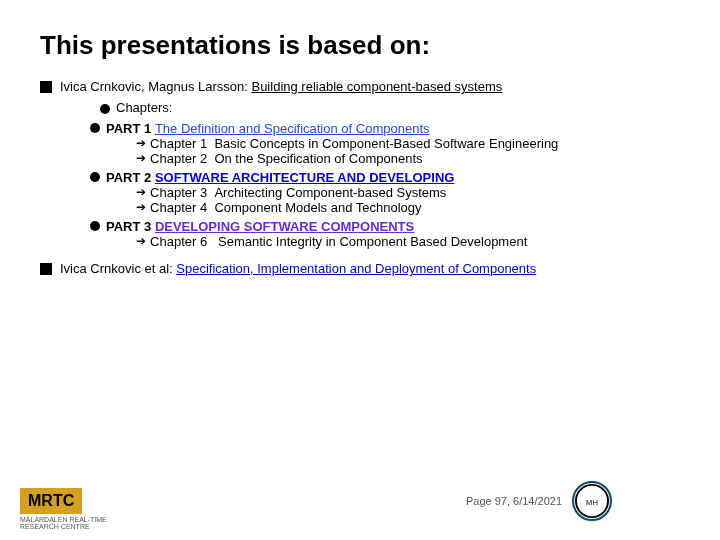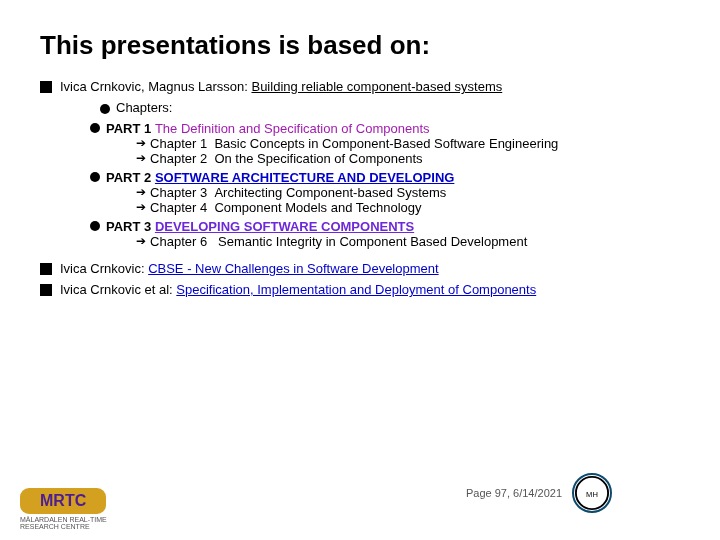--- a/index.html
+++ b/index.html
@@ -72,41 +72,40 @@
     .arrow-bullet {
       color: #000;
       margin-right: 4px;
       font-size: 12px;
     }
     .chapter-indent {
       margin-left: 30px;
     }
     .footer {
       position: absolute;
-      bottom: 27px;
+      bottom: 19px;
       right: 20px;
       font-size: 11px;
       color: #555;
       display: flex;
       align-items: center;
       gap: 10px;
     }
     .footer-left {
       position: absolute;
       bottom: 10px;
       left: 20px;
     }
     .mrtc-logo {
       background: #d4a020;
-      color: #4c1d95;
+      color: #000000;
       font-size: 16px;
       font-weight: bold;
-      padding: 4px 20px;
+      padding: 4px 8px;
       display: inline-block;
-      border-radius: 9px;
     }
     .mrtc-sub {
       font-size: 7px;
       color: #555;
       margin-top: 2px;
       max-width: 120px;
     }
     .malardalen-logo {
       width: 40px;
       height: 40px;
@@ -123,21 +122,22 @@
       text-decoration: underline;
       color: #0000cc;
       font-weight: bold;
     }
     .part3-link {
       text-decoration: underline;
       color: #6d28d9;
       font-weight: bold;
     }
     .part1-link {
-      color: #a21caf;
+      text-decoration: underline;
+      color: #1d4ed8;
     }
   </style>
 </head>
 <body>
 
 <div class="slide">
 
   <div class="title">This presentations is based on:</div>
 
   <div>
@@ -198,26 +198,20 @@
                   <span>Chapter 6&nbsp;&nbsp; Semantic Integrity in Component Based Development</span>
                 </div>
               </div>
             </div>
           </div>
 
         </div>
       </div>
     </div>
 
-    <div style="display:flex; align-items:flex-start; margin-bottom:6px;">
-      <span class="square-bullet"></span>
-      <div class="main-text">
-        <span>Ivica Crnkovic: </span><span class="blue-link">CBSE - New Challenges  in Software Development</span>
-      </div>
-    </div>
 
     <div style="display:flex; align-items:flex-start; margin-bottom:12px;">
       <span class="square-bullet"></span>
       <div class="main-text">
         <span>Ivica Crnkovic et al: </span><span class="blue-link">Specification, Implementation and Deployment of Components</span>
       </div>
     </div>
 
   </div>
 

